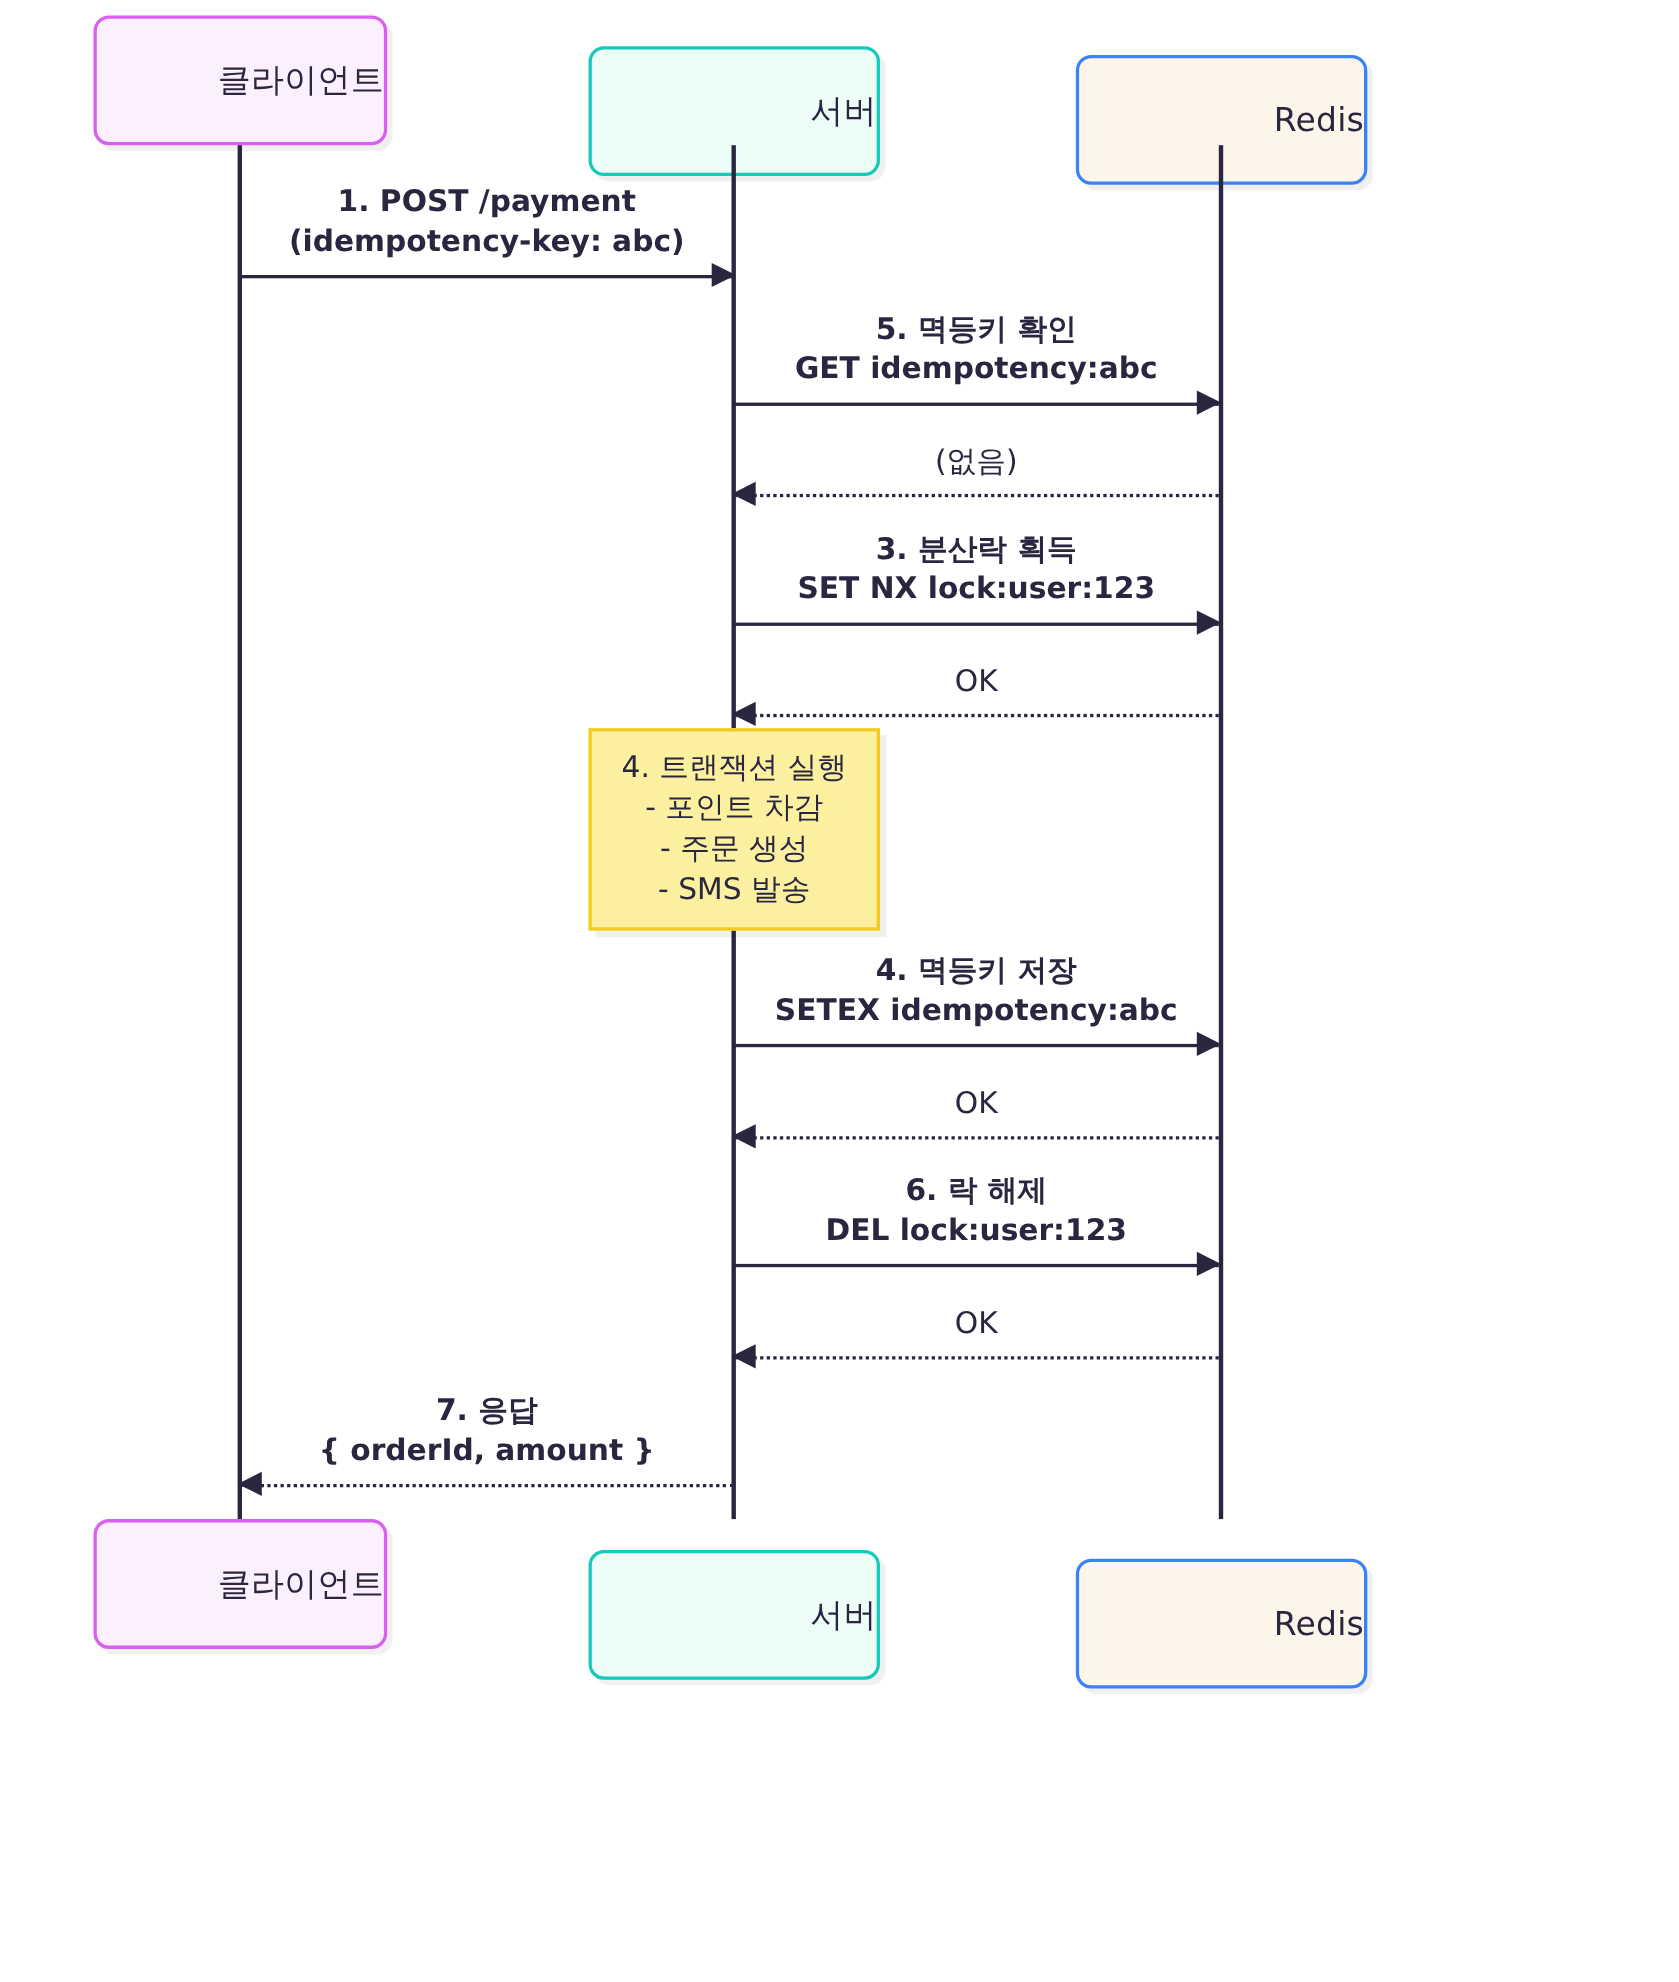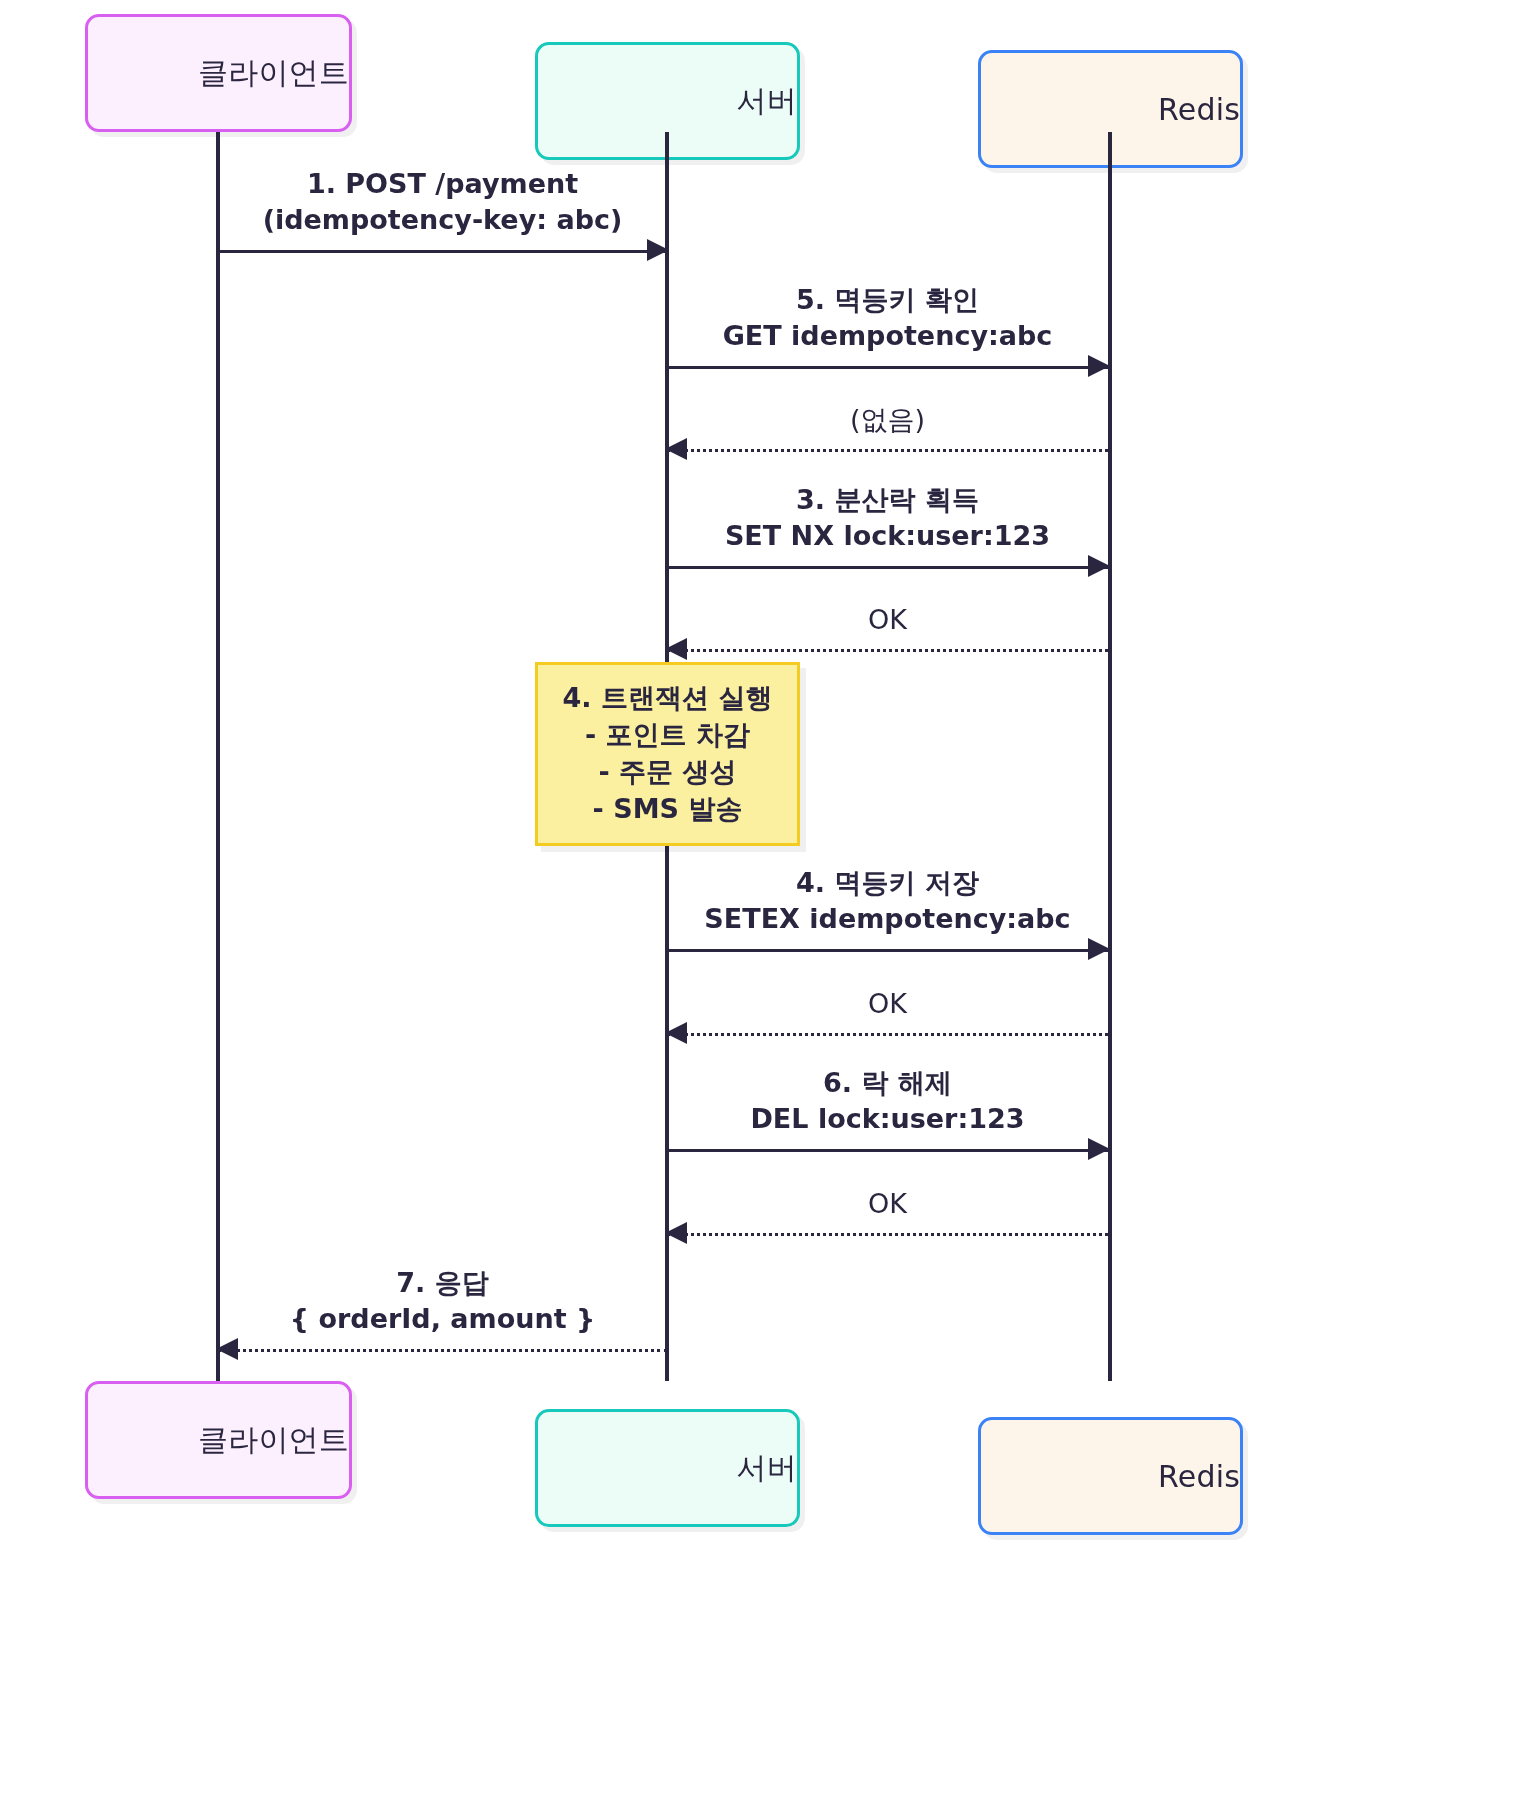--- a/index.html
+++ b/index.html
@@ -69,21 +69,21 @@
   .msg .label.two  { top:-84px;font-weight:bold; }
   .msg .label.one  { top:-47px; }
 
   
   .note{
     position:absolute;
     box-sizing:border-box;
     background:#fbf0a0;
     border:3px solid #f4cb20;
     color:#2b2640;
-    font-weight:bold;
+    font-weight:normal;
     font-size:27px;
     line-height:37px;
     text-align:center;
     padding:14px 18px 16px;
     white-space:pre-line;
     box-shadow:6px 6px 0 rgba(0,0,0,.06);
   }
 </style>
 </head>
 <body>

